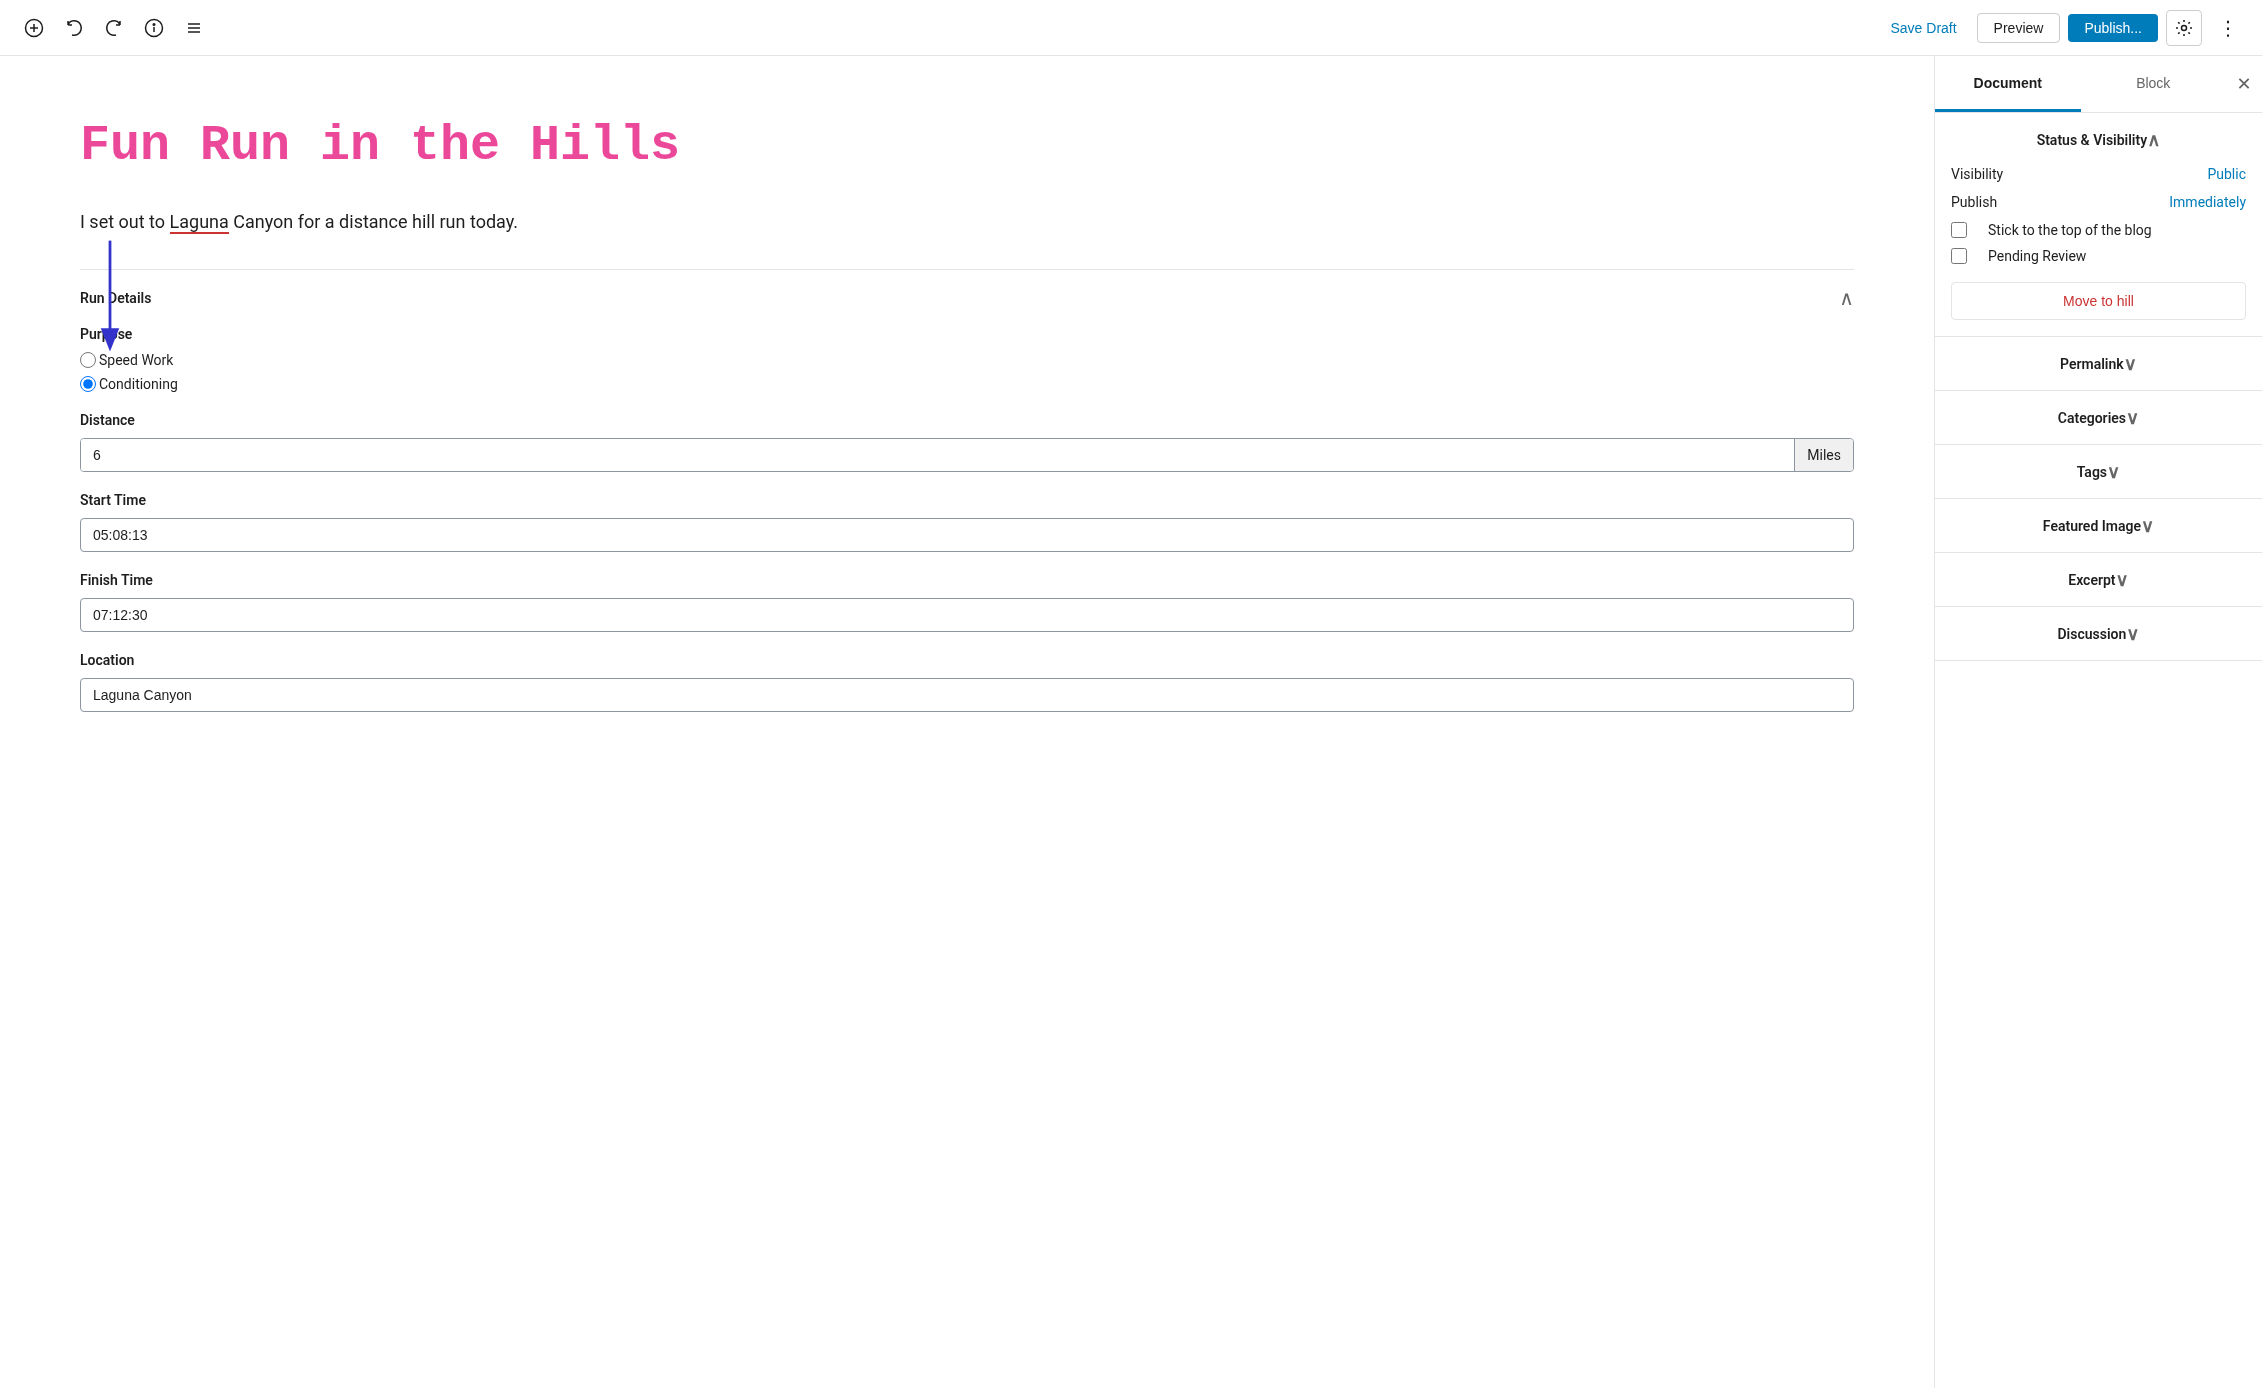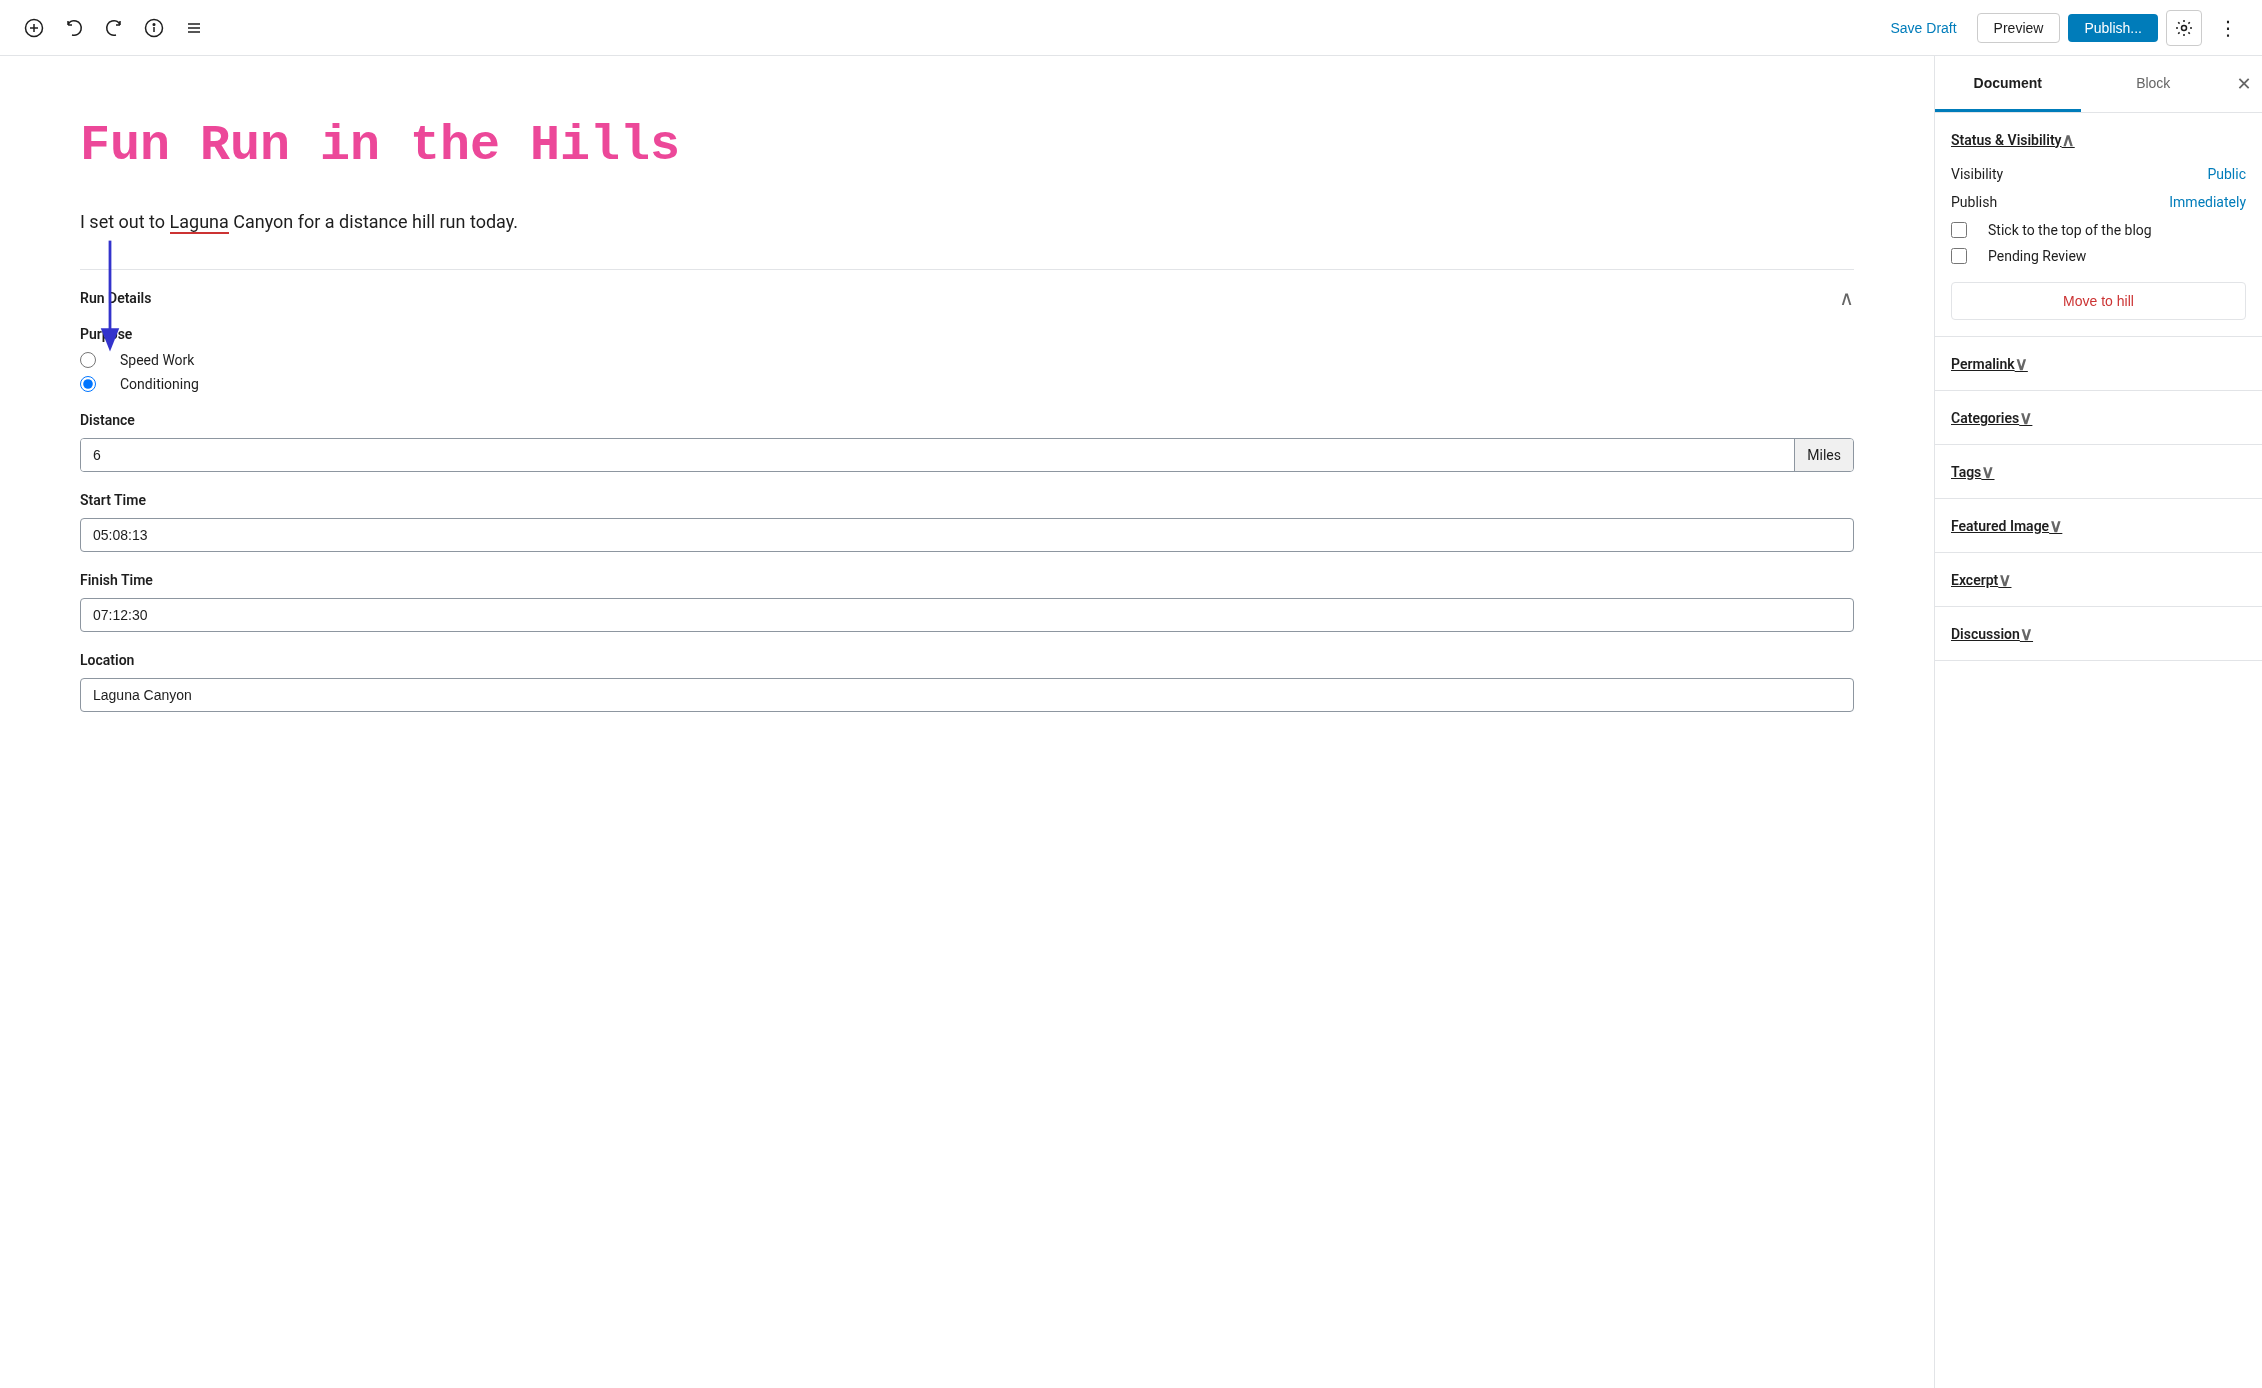--- a/index.html
+++ b/index.html
@@ -71,21 +71,21 @@
       padding: 16px 0; cursor: pointer;
     }
     .meta-box-header-title { font-size: 14px; font-weight: 600; color: #1e1e1e; }
     .meta-box-toggle { font-size: 20px; color: #666; border: none; background: none; cursor: pointer; }
     .meta-box-content { padding-bottom: 24px; }
 
     .field-group { margin-bottom: 20px; }
     .field-label { font-size: 14px; font-weight: 600; color: #1e1e1e; margin-bottom: 10px; display: block; }
 
     .radio-group { display: flex; flex-direction: column; gap: 8px; }
-    .radio-item { display: flex; align-items: center; gap: 24px; font-size: 14px; color: #1e1e1e; }
+    .radio-item { display: flex; align-items: center; gap: 3px; font-size: 14px; color: #1e1e1e; }
     .radio-item input[type="radio"] { width: 16px; height: 16px; cursor: pointer; }
 
     .input-with-suffix { display: flex; border: 1px solid #8d96a0; border-radius: 4px; overflow: hidden; }
     .input-with-suffix input {
       flex: 1; border: none; outline: none; padding: 8px 12px;
       font-size: 14px; color: #1e1e1e;
     }
     .input-suffix {
       background: #f0f0f0; border-left: 1px solid #8d96a0; padding: 8px 12px;
       font-size: 14px; color: #1e1e1e; display: flex; align-items: center;
@@ -112,24 +112,23 @@
     .sidebar-tab.active { color: #1e1e1e; border-bottom: 3px solid #007cba; font-weight: 600; }
     .sidebar-close {
       width: 36px; height: 56px; border: none; background: transparent;
       cursor: pointer; font-size: 18px; color: #666; display: flex;
       align-items: center; justify-content: center;
     }
 
     
     .sidebar-section { border-bottom: 1px solid #e2e4e7; }
     .sidebar-section-header {
-      display: flex; align-items: center; justify-content: flex-start;
+      display: flex; align-items: center; justify-content: center;
       padding: 16px; cursor: pointer; font-size: 14px; font-weight: 600;
       color: #1e1e1e;
-      text-decoration: underline;
     }
     .sidebar-section-header .chevron { color: #666; font-size: 18px; }
     .sidebar-section-content { padding: 0 16px 16px; }
 
     
     .field-row {
       display: flex; align-items: center; justify-content: space-between;
       margin-bottom: 12px; font-size: 14px;
     }
     .field-row-label { color: #1e1e1e; }

